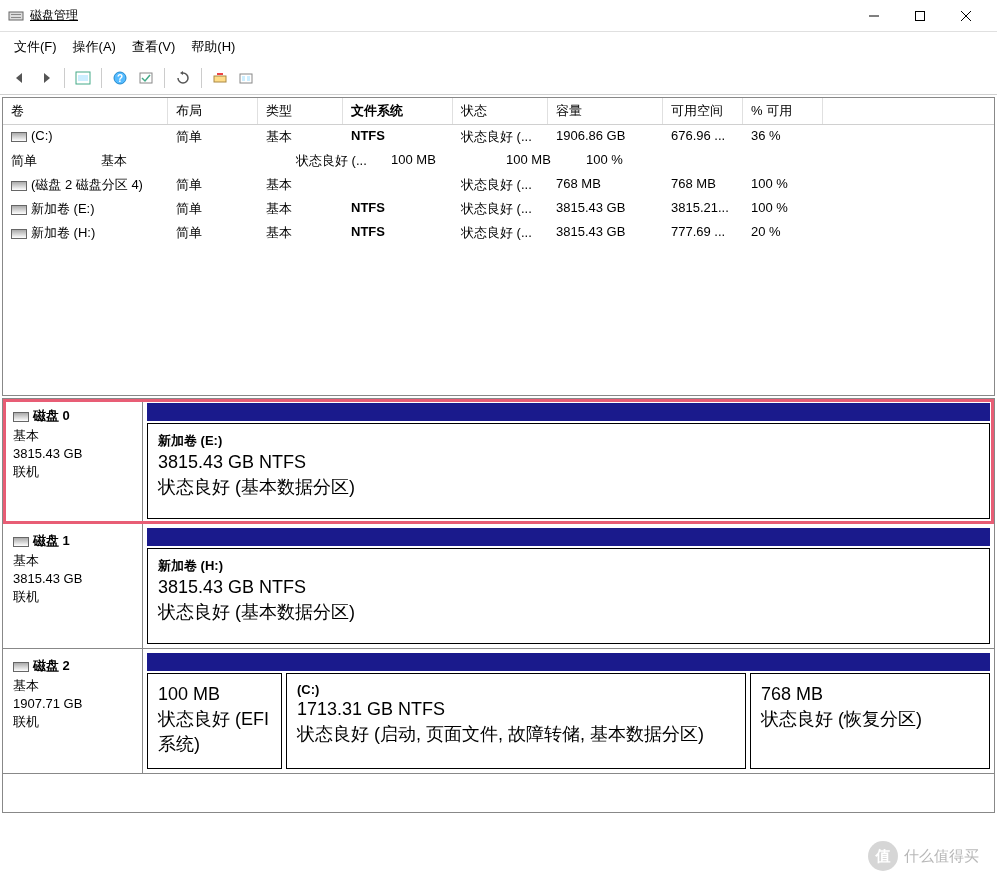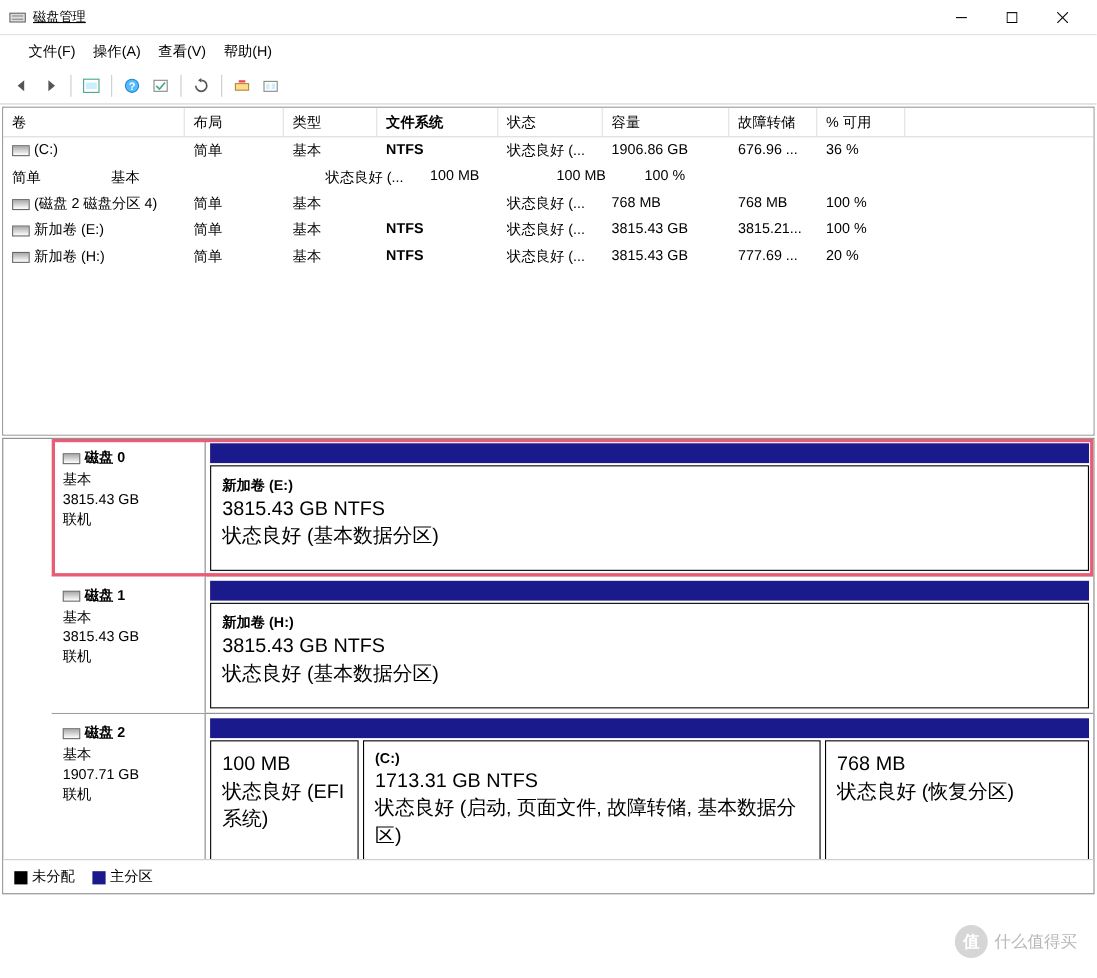--- a/index.html
+++ b/index.html
@@ -2,41 +2,41 @@
 <html><head>
 <meta charset="utf-8">
 <style>
 * { box-sizing: border-box; margin: 0; padding: 0; }
 body { font-family: "Microsoft YaHei", "Segoe UI", sans-serif; font-size: 13px; background: #fff; width: 997px; height: 889px; overflow: hidden; position: relative; }
 .titlebar { height: 32px; display: flex; align-items: center; padding: 0 8px; border-bottom: 1px solid #e0e0e0; }
 .titlebar-icon { width: 16px; height: 16px; margin-right: 6px; }
 .titlebar-title { flex: 1; font-size: 12px; text-decoration: underline; }
 .win-controls { display: flex; }
 .win-btn { width: 46px; height: 30px; display: flex; align-items: center; justify-content: center; }
-.menubar { display: flex; padding: 3px 20px; gap: 4px; }
+.menubar { display: flex; padding: 3px 8px; gap: 4px; }
 .menu-item { padding: 3px 6px; font-size: 13px; }
 .toolbar { display: flex; align-items: center; padding: 4px 8px; gap: 2px; border-bottom: 1px solid #d0d0d0; }
 .tb-btn { width: 24px; height: 24px; display: flex; align-items: center; justify-content: center; }
 .tb-sep { width: 1px; height: 20px; background: #ccc; margin: 0 4px; }
 .volume-list { border: 1px solid #888; margin: 2px; }
 .vl-header { display: flex; background: #fff; border-bottom: 1px solid #d0d0d0; }
 .vl-header > div { padding: 4px 8px; border-right: 1px solid #e0e0e0; font-size: 13px; overflow: hidden; white-space: nowrap; }
 .vl-row { display: flex; }
 .vl-row > div { padding: 3px 8px; font-size: 13px; overflow: hidden; white-space: nowrap; }
 .col-vol { width: 165px; }
 .col-layout { width: 90px; }
 .col-type { width: 85px; }
 .col-fs { width: 110px; font-weight: bold; }
 .col-status { width: 95px; }
 .col-cap { width: 115px; }
 .col-free { width: 80px; }
 .col-pct { width: 80px; }
 .vl-body { height: 270px; background: #fff; }
 .drive-icon { display: inline-block; width: 16px; height: 10px; background: linear-gradient(#aaa, #fff); border: 1px solid #666; margin-right: 4px; vertical-align: middle; }
-.disk-pane { border: 1px solid #888; margin: 2px; height: 415px; overflow: hidden; position: relative; padding-left: 44px; }
+.disk-pane { border: 1px solid #888; margin: 2px; height: 415px; overflow: hidden; position: relative; }
 .disk-row { display: flex; border-bottom: 1px solid #888; min-height: 125px; }
 .disk-row.highlighted { outline: 3px solid #e85d75; outline-offset: -3px; }
 .disk-info { width: 140px; padding: 8px 10px; border-right: 1px solid #888; background: #fff; }
 .disk-info-title { font-weight: bold; margin-bottom: 2px; }
 .disk-info-line { font-size: 13px; line-height: 1.4; }
 .disk-parts { flex: 1; display: flex; flex-direction: column; padding: 4px; }
 .disk-header-bar { height: 18px; background: #1a1a8c; margin-bottom: 2px; }
 .disk-part-container { flex: 1; display: flex; gap: 4px; }
 .partition { border: 1px solid #000; padding: 8px 10px; flex: 1; background: #fff; }
 .partition.small { flex: 0 0 135px; }
@@ -145,21 +145,21 @@
 </div>
 
 <div class="volume-list">
   <div class="vl-header">
     <div class="col-vol">卷</div>
     <div class="col-layout">布局</div>
     <div class="col-type">类型</div>
     <div class="col-fs">文件系统</div>
     <div class="col-status">状态</div>
     <div class="col-cap">容量</div>
-    <div class="col-free">故障转储</div>
+    <div class="col-free">可用空间</div>
     <div class="col-pct">% 可用</div>
   </div>
   <div class="vl-body" id="vl-body">
       <div class="vl-row">
         <div class="col-vol"><span class="drive-icon"></span>(C:)</div>
     <div class="col-layout">简单</div>
     <div class="col-type">基本</div>
     <div class="col-fs">NTFS</div>
     <div class="col-status">状态良好 (...</div>
     <div class="col-cap">1906.86 GB</div>
@@ -266,22 +266,18 @@
       <div class="part-line">状态良好 (启动, 页面文件, 故障转储, 基本数据分区)</div>
     </div>
           <div class="partition recovery">
 
       <div class="part-line">768 MB</div>
       <div class="part-line">状态良好 (恢复分区)</div>
     </div>
         </div>
     </div>
     </div>
-    <div class="legend">
-    <span><span class="legend-box black"></span><span>未分配</span></span>
-    <span><span class="legend-box blue"></span><span>主分区</span></span>
-  </div>
 </div>
 
 <div class="watermark">
   <div class="watermark-circle">值</div>
   <span>什么值得买</span>
 </div>
 
 </body></html>

